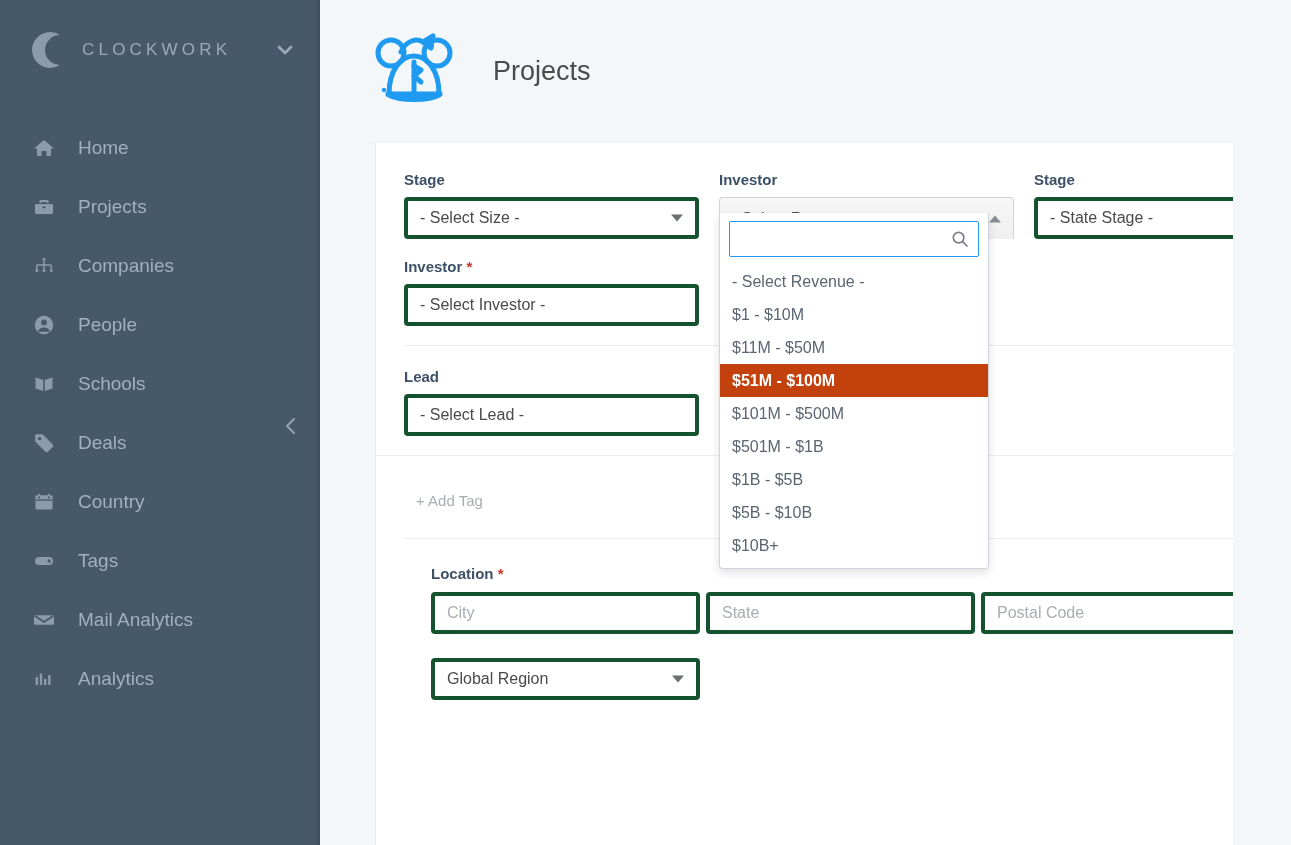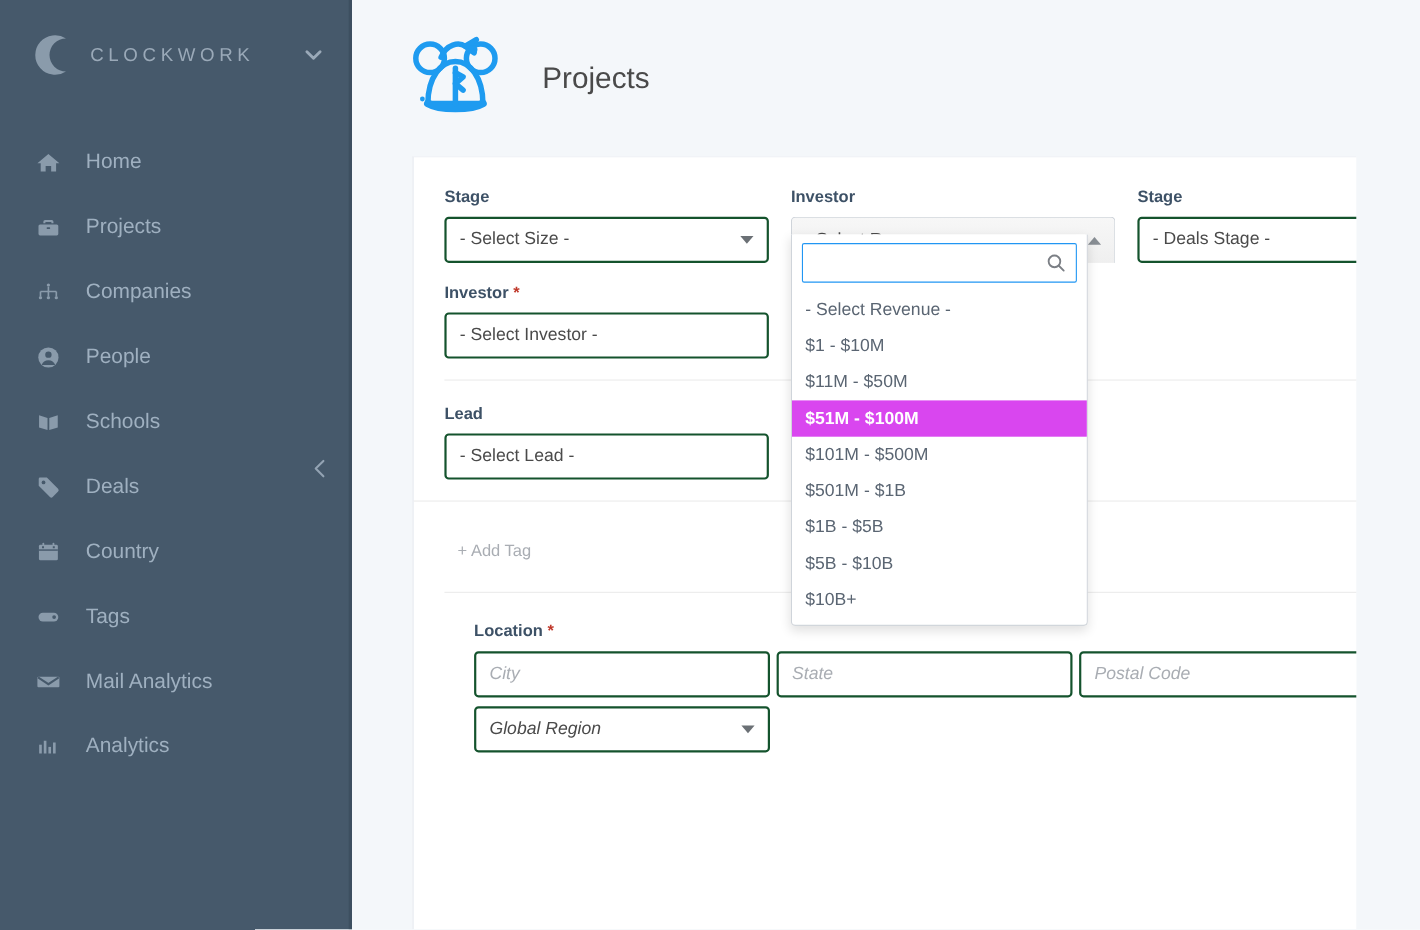--- a/index.html
+++ b/index.html
@@ -121,21 +121,21 @@
     color: #3d5166;
     font-weight: bold;
     margin-bottom: 9px;
     display: block;
   }
   .req { color: #c0392b; font-weight: bold; }
 
   .select-box, .text-box {
     width: 100%;
     height: 42px;
-    border: 2px solid #14532d;
+    border: 4px solid #14532d;
     border-radius: 4px;
     background: #fff;
     display: flex; align-items: center;
     padding: 0 12px;
     font-size: 16px;
     position: relative;
     cursor: pointer;
   }
   .select-value { color: #4a4a4a; }
   .placeholder { color: #a9adb3; }
@@ -156,21 +156,21 @@
 
   .tag-field { padding-top: 4px; }
   .add-tag {
     font-size: 15px; color: #a9adb3;
     padding: 10px 0 10px 12px;
     cursor: pointer; display: inline-block;
   }
 
   .location-section { padding: 26px 55px 0 55px; }
   .loc-grid { display: flex; flex-wrap: wrap; margin-top: 10px; }
-  .loc-cell { width: 269px; margin-right: 6px; margin-bottom: 8px; font-style: italic; }
+  .loc-cell { width: 269px; margin-right: 6px; margin-bottom: 24px; }
 
   
   .dropdown-wrap { position: relative; }
   .dd-toggle {
     width: 100%; height: 42px;
     border: 1px solid #cfd4da;
     border-bottom: none;
     border-radius: 4px 4px 0 0;
     background: linear-gradient(#f7f7f7, #efefef);
     display: flex; align-items: center;
@@ -227,21 +227,21 @@
   .dd-option {
     height: 33px;
     display: flex; align-items: center;
     padding: 0 12px;
     font-size: 16px;
     color: #5a6572;
     cursor: pointer;
     white-space: nowrap;
   }
   .dd-option.selected {
-    background: #d946ef;
+    background: #c2410c;
     color: #ffffff;
     font-weight: bold;
   }
 </style>
 </head>
 <body>
 
 <div class="app">
 
   <nav class="sidebar">
@@ -448,21 +448,21 @@
                 <div class="dd-option">$10B+</div>
               </div>
             </div>
           </div>
         </div>
 
         <div class="col">
           <div class="field">
             <label class="field-label">Stage</label>
             <div class="select-box">
-              <span class="select-value">- Deals Stage -</span>
+              <span class="select-value">- State Stage -</span>
 
             </div>
           </div>
         </div>
       </div>
 
       <div class="divider divider-inset"></div>
 
       <div class="form-grid" style="padding-top:22px;">
         <div class="col">

